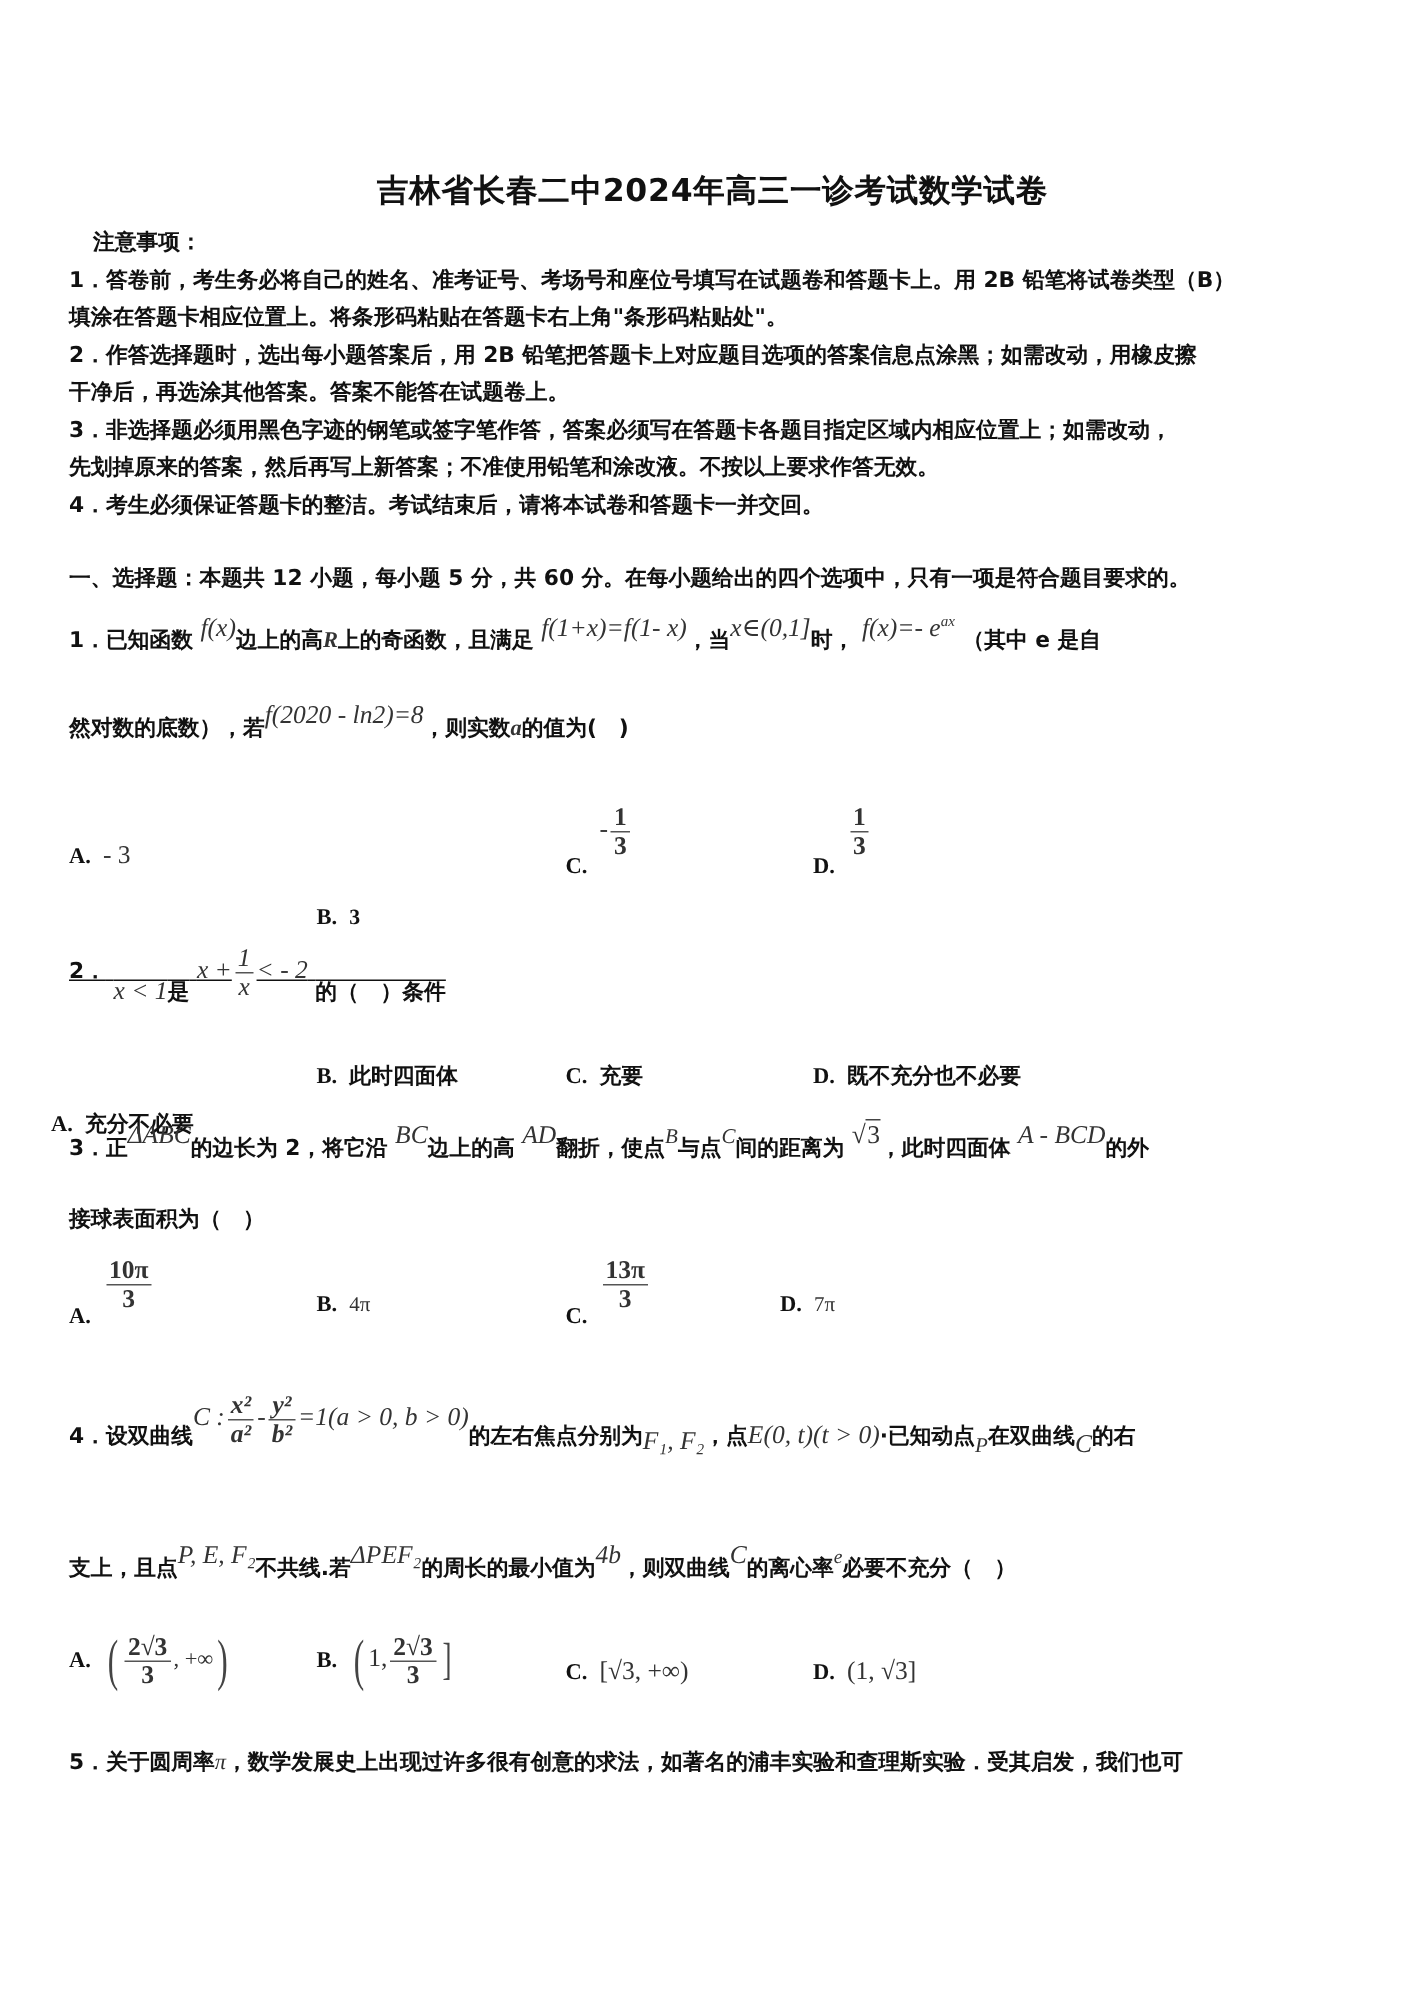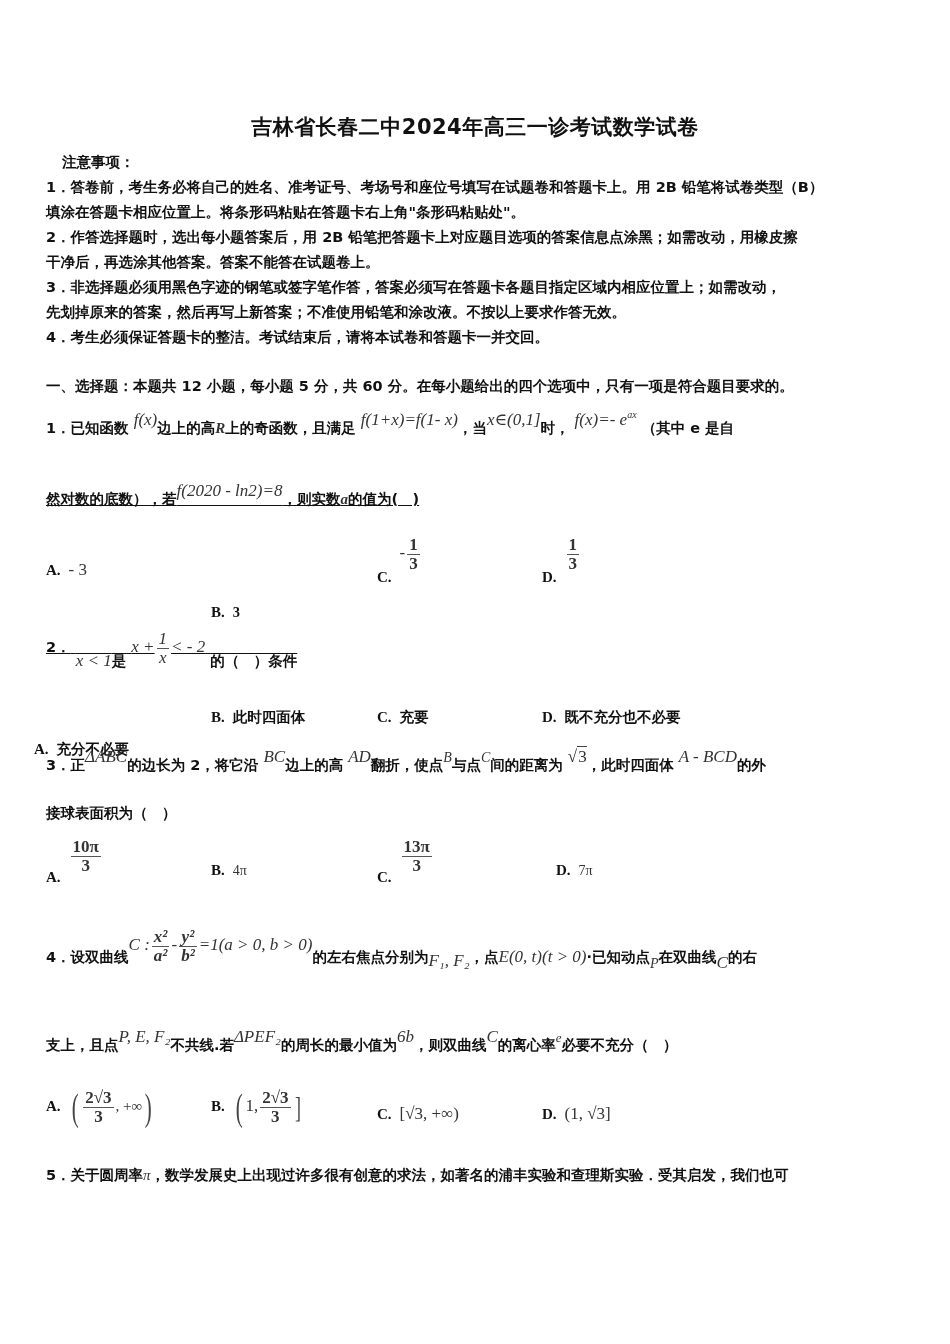--- a/index.html
+++ b/index.html
@@ -45,21 +45,21 @@
 
   <div class="abs cn" style="left:46px; top:374px;">一、选择题：本题共 12 小题，每小题 5 分，共 60 分。在每小题给出的四个选项中，只有一项是符合题目要求的。</div>
 
   <div class="abs cn" style="left:46px; top:410px;">
     <span>1．</span><span>已知函数</span>
     <span class="m up">f(x)</span><span>边上的高</span><span class="m" style="font-weight:bold;font-size:15px;">R</span><span>上的奇函数，且满足</span>
     <span class="m up">f(1+x)=f(1- x)</span><span>，当</span><span class="m up">x∈(0,1]</span><span>时，</span>
     <span class="m up"><span>f(x)=- e</span><sup class="s">ax</sup></span>
     <span>（其中 e 是自</span>
   </div>
-  <div class="abs cn" style="left:46px; top:486px;text-decoration:underline;">
+  <div class="abs cn" style="left:46px; top:472px;">
     <span>然对数的底数），若</span><span class="m up">f(2020 - ln2)=8</span><span>，则实数</span><span class="m" style="font-size:15px;font-weight:bold;">a</span><span>的值为(　)</span>
   </div>
   <div class="opt" style="left:46px; top:560px;"><span class="optlab">A.</span><span class="mn">- 3</span></div>
   <div class="opt" style="left:211px; top:560px;margin-top:44px;"><span class="optlab">B.</span><span style="font-family:'Liberation Serif',serif;font-weight:bold;">3</span></div>
   <div class="opt" style="left:377px; top:536px;"><span class="optlab" style="position:relative;top:24px;">C.</span><span class="mn">-</span><span class="frac">
         <span class="num">1</span>
         <span class="bar"></span>
         <span class="den">3</span>
       </span></div>
   <div class="opt" style="left:542px; top:536px;"><span class="optlab" style="position:relative;top:24px;">D.</span><span class="frac">
@@ -96,35 +96,35 @@
         <span class="num">10π</span>
         <span class="bar"></span>
         <span class="den">3</span>
       </span></div>
   <div class="opt" style="left:211px; top:862px;"><span class="optlab">B.</span><span class="mn" style="font-size:14px;">4π</span></div>
   <div class="opt" style="left:377px; top:838px;"><span class="optlab" style="position:relative;top:22px;">C.</span><span class="frac">
         <span class="num">13π</span>
         <span class="bar"></span>
         <span class="den">3</span>
       </span></div>
-  <div class="opt" style="left:556px; top:862px;"><span class="optlab">D.</span><span class="mn" style="font-size:14px;">7π</span></div>
+  <div class="opt" style="left:520px; top:862px;"><span class="optlab">D.</span><span class="mn" style="font-size:14px;">7π</span></div>
 
   <div class="abs cn" style="left:46px; top:928px;">
     <span style="position:relative;top:12px;">4．</span><span style="position:relative;top:12px;">设双曲线</span><span class="m">C :</span><span class="frac" style="font-style:italic;">
         <span class="num">x²</span>
         <span class="bar"></span>
         <span class="den">a²</span>
       </span><span class="mn">-</span><span class="frac" style="font-style:italic;">
         <span class="num">y²</span>
         <span class="bar"></span>
         <span class="den">b²</span>
       </span><span class="m">=1(a &gt; 0, b &gt; 0)</span><span style="position:relative;top:12px;">的左右焦点分别为</span><span class="m" style="position:relative;top:16px;">F₁, F₂</span><span style="position:relative;top:12px;">，点</span><span class="m" style="position:relative;top:12px;">E(0, t)(t &gt; 0)</span><span style="position:relative;top:12px;">·已知动点</span><span class="m" style="position:relative;top:18px;font-size:14px;">P</span><span style="position:relative;top:12px;">在双曲线</span><span class="m" style="position:relative;top:18px;">C</span><span style="position:relative;top:12px;">的右</span>
   </div>
   <div class="abs cn" style="left:46px; top:1032px;">
-    <span>支上，且点</span><span class="m up">P, E, F₂</span><span>不共线.若</span><span class="m up">ΔPEF₂</span><span>的周长的最小值为</span><span class="m up">6b</span><span>，则双曲线</span><span class="m up">C</span><span>的离心率</span><span class="m up" style="font-size:13px;">e</span><span>必要不充分（　）</span>
+    <span>支上，且点</span><span class="m up">P, E, F₂</span><span>不共线.若</span><span class="m up">ΔPEF₂</span><span>的周长的最小值为</span><span class="m up">4b</span><span>，则双曲线</span><span class="m up">C</span><span>的离心率</span><span class="m up" style="font-size:13px;">e</span><span>必要不充分（　）</span>
   </div>
 
   <div class="opt" style="left:46px; top:1085px;"><span class="optlab">A.</span><span class="paren">(</span><span class="frac">
         <span class="num">2√3</span>
         <span class="bar"></span>
         <span class="den">3</span>
       </span><span class="mn" style="font-size:15px;">, +∞</span><span class="paren">)</span></div>
   <div class="opt" style="left:211px; top:1085px;"><span class="optlab">B.</span><span class="paren">(</span><span class="mn">1,</span><span class="frac">
         <span class="num">2√3</span>
         <span class="bar"></span>

